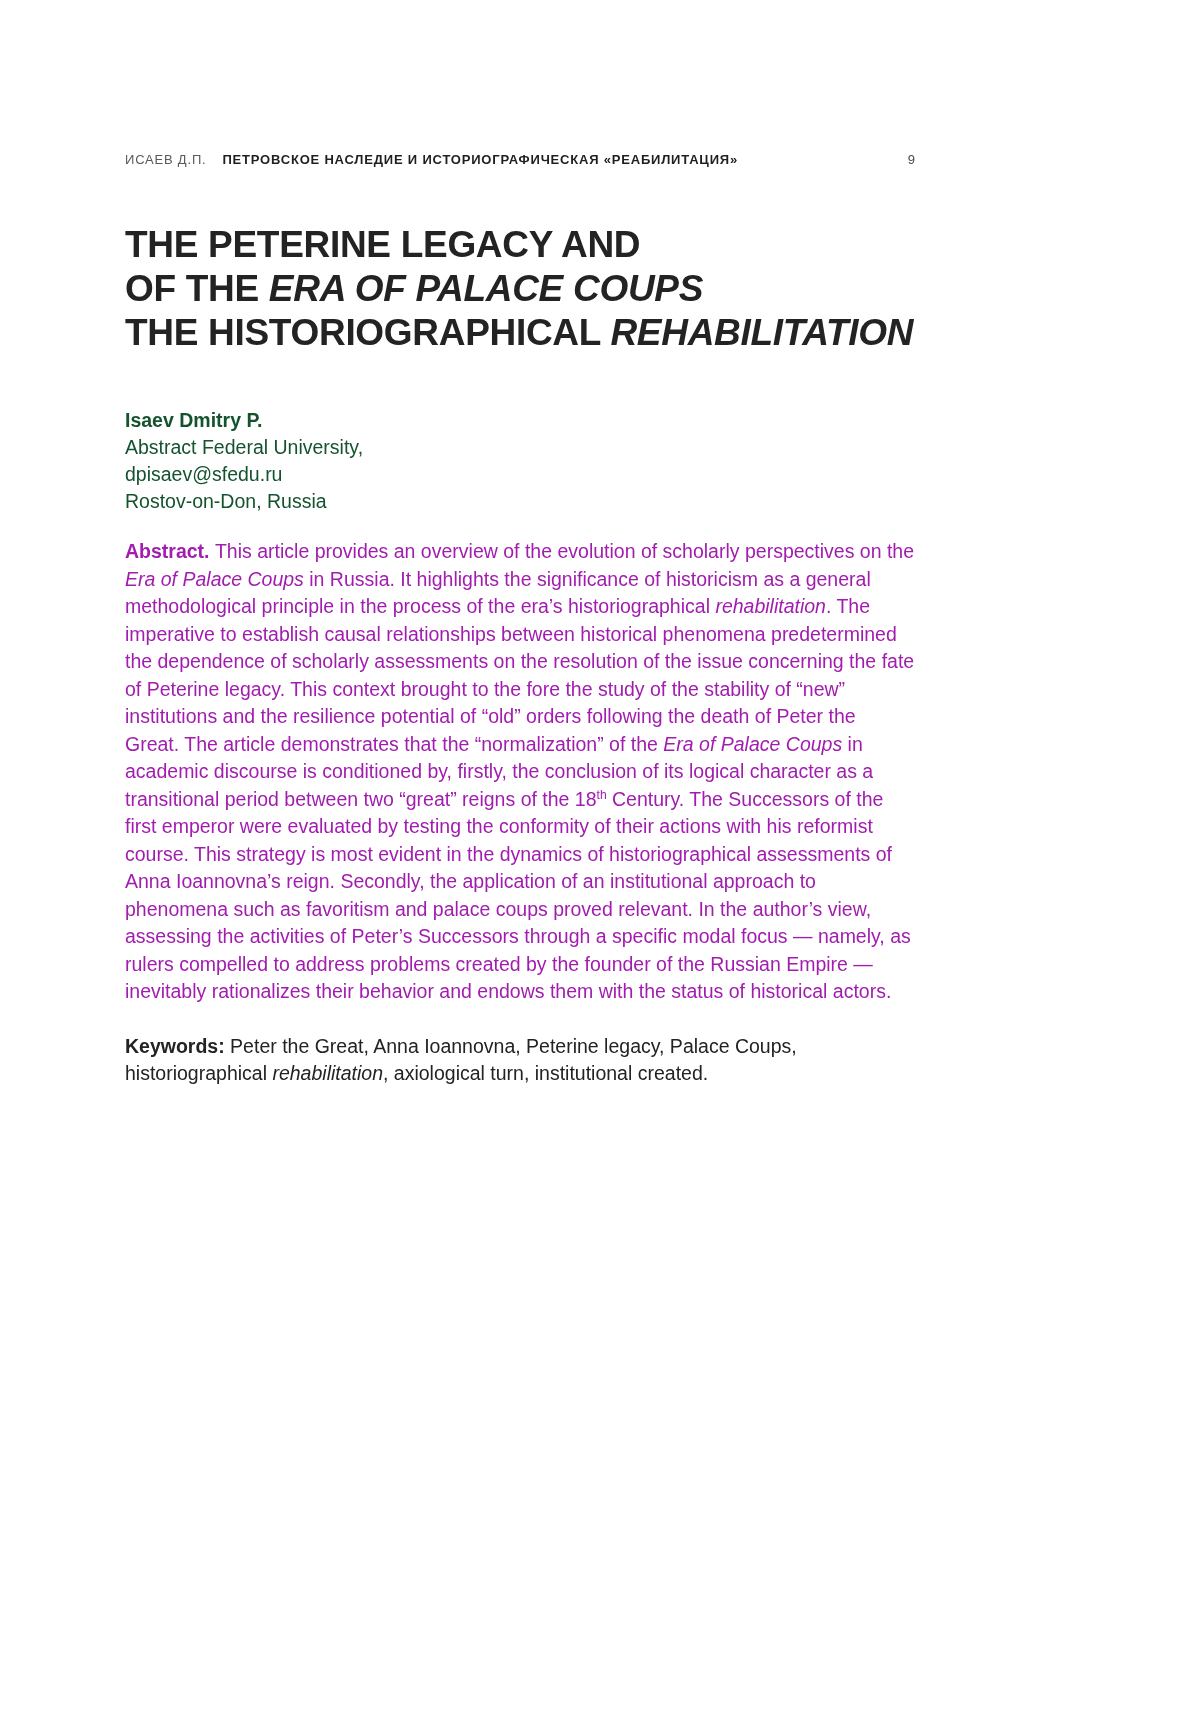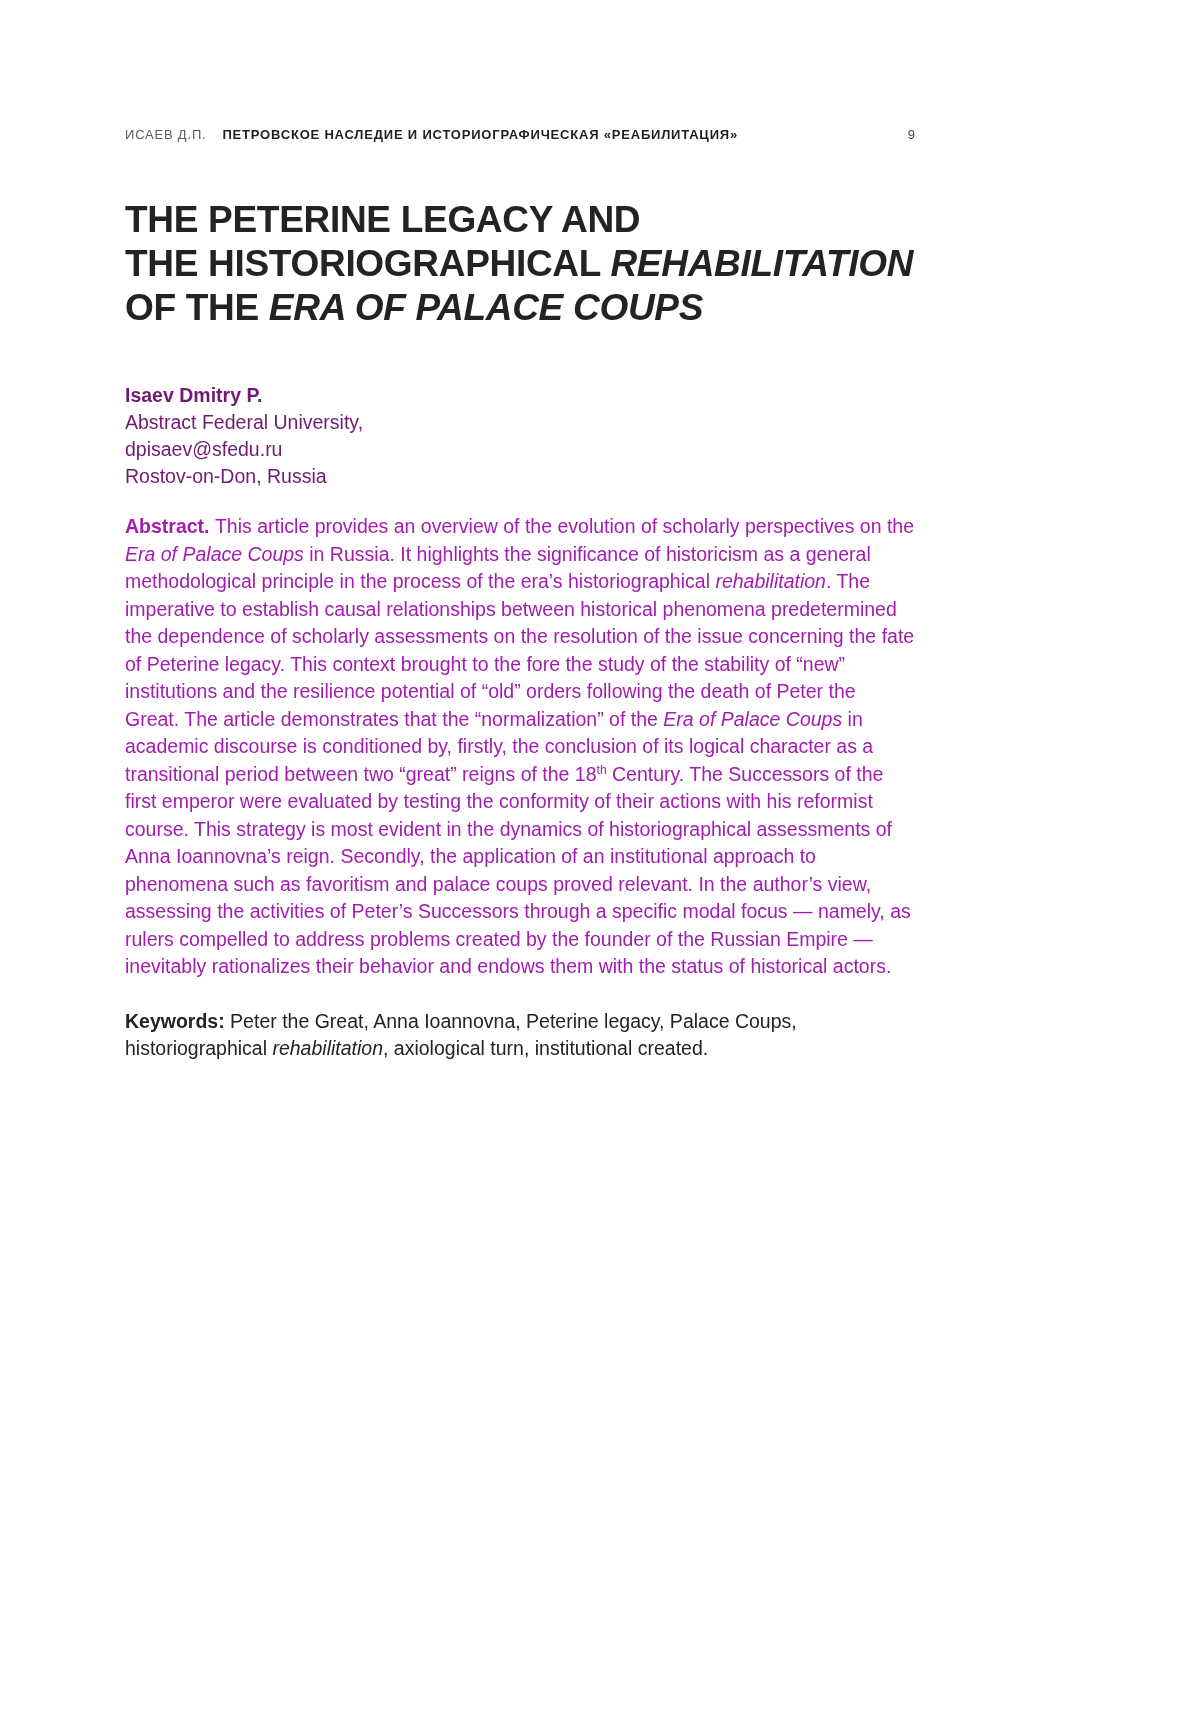--- a/index.html
+++ b/index.html
@@ -4,21 +4,21 @@
 <style>
   * { box-sizing: border-box; }
   html, body { margin: 0; padding: 0; background: #ffffff; }
   .page {
     position: relative;
     width: 1200px;
     height: 1714px;
     background: #ffffff;
     font-family: "Liberation Sans", sans-serif;
     color: #222222;
-    padding: 79px 0 0 125px;
+    padding: 104px 0 0 125px;
     overflow: hidden;
   }
   .content-col { width: 790px; }
 
   
   .running-header {
     display: flex;
     justify-content: space-between;
     align-items: baseline;
     width: 790px;
@@ -53,21 +53,21 @@
     color: #232323;
     letter-spacing: -0.3px;
   }
   .title-line { display: block; }
 
   
   .author-block {
     margin-top: 52px;
     font-size: 19.5px;
     line-height: 27px;
-    color: #701a75;
+    color: #14532d;
   }
   .author-block p { margin: 0; }
   .author-name { font-weight: 700; }
 
   
   .abstract {
     margin: 23px 0 0 0;
     width: 790px;
     font-size: 19.5px;
     line-height: 27.5px;
@@ -93,22 +93,22 @@
   <header class="running-header">
     <div class="running-left">
       <span class="running-author">ИСАЕВ Д.П.</span>
       <span class="running-title">ПЕТРОВСКОЕ НАСЛЕДИЕ И ИСТОРИОГРАФИЧЕСКАЯ «РЕАБИЛИТАЦИЯ»</span>
     </div>
     <span class="page-number">9</span>
   </header>
 
   <h1 class="article-title">
     <span class="title-line"><span>THE PETERINE LEGACY AND</span></span>
+    <span class="title-line"><span>OF THE </span><span style="font-style: italic;">ERA OF PALACE COUPS</span></span>
     <span class="title-line"><span>THE HISTORIOGRAPHICAL </span><span style="font-style: italic;">REHABILITATION</span></span>
-    <span class="title-line"><span>OF THE </span><span style="font-style: italic;">ERA OF PALACE COUPS</span></span>
   </h1>
 
   <div class="author-block content-col">
     <p class="author-name">Isaev Dmitry P.</p>
     <p>Abstract Federal University,</p>
     <p>dpisaev@sfedu.ru</p>
     <p>Rostov-on-Don, Russia</p>
   </div>
 
   <p class="abstract"><span style="font-weight: 700;">Abstract. </span><span>This article provides an overview of the evolution of scholarly perspectives on the </span><span style="font-style: italic;">Era of Palace Coups</span><span> in Russia. It highlights the significance of historicism as a general methodological principle in the process of the era’s historiographical </span><span style="font-style: italic;">rehabilitation</span><span>. The imperative to establish causal relationships between historical phenomena predetermined the dependence of scholarly assessments on the resolution of the issue concerning the fate of Peterine legacy. This context brought to the fore the study of the stability of “new” institutions and the resilience potential of “old” orders following the death of Peter the Great. The article demonstrates that the “normalization” of the </span><span style="font-style: italic;">Era of Palace Coups</span><span> in academic discourse is conditioned by, firstly, the conclusion of its logical character as a transitional period between two “great” reigns of the 18</span><sup>th</sup><span> Century. The Successors of the first emperor were evaluated by testing the conformity of their actions with his reformist course. This strategy is most evident in the dynamics of historiographical assessments of Anna Ioannovna’s reign. Secondly, the application of an institutional approach to phenomena such as favoritism and palace coups proved relevant. In the author’s view, assessing the activities of Peter’s Successors through a specific modal focus — namely, as rulers compelled to address problems created by the founder of the Russian Empire — inevitably rationalizes their behavior and endows them with the status of historical actors.</span></p>

